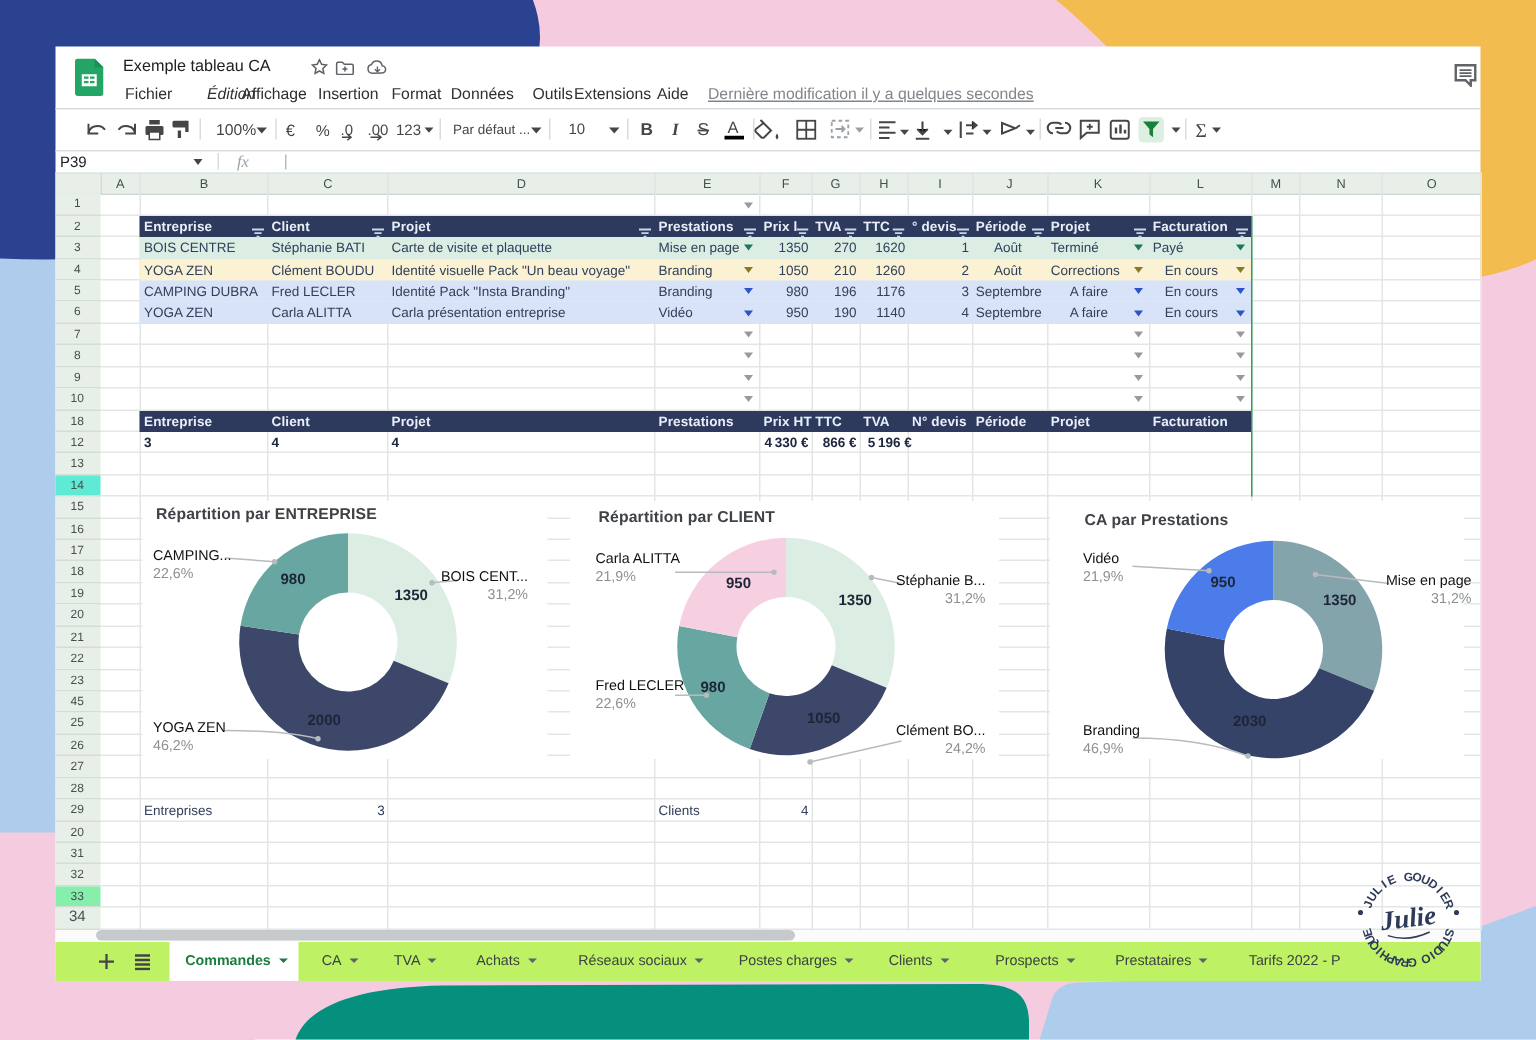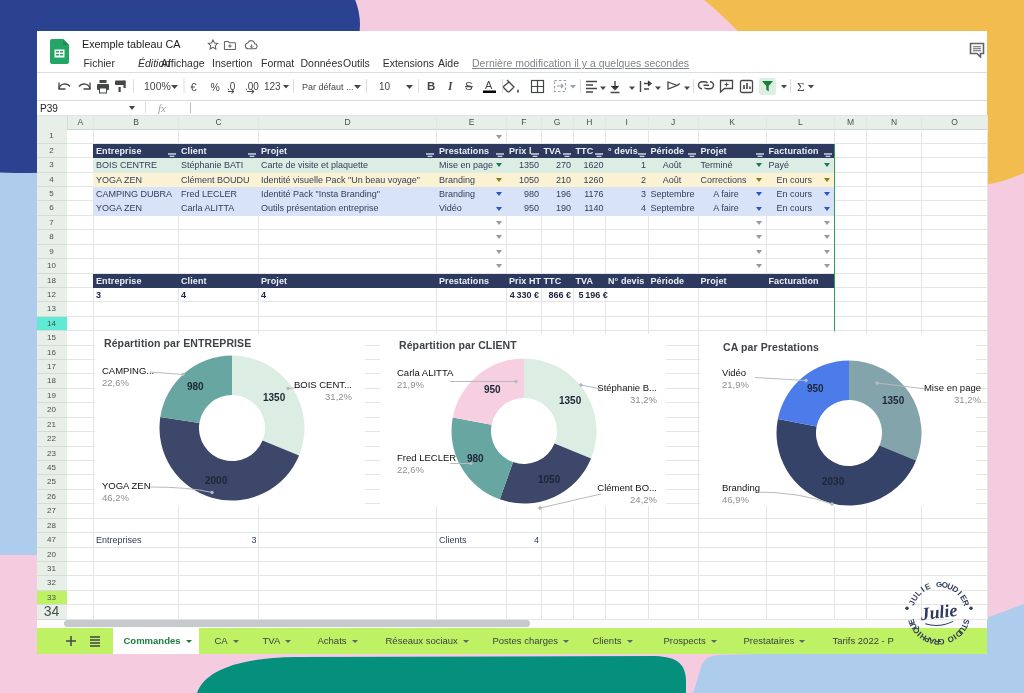--- a/index.html
+++ b/index.html
@@ -43,21 +43,21 @@
 <svg class="abs" style="left:969px;top:42px" width="17" height="16" viewBox="0 0 17 16">
 <path d="M1.5 1.5 h13 v10 h-3 v3.5 l-3.5 -3.5 h-6.5 z" fill="#fff" stroke="#606368" stroke-width="1.6"></path>
 <path d="M4 4.7 h8 M4 6.7 h8 M4 8.7 h8" stroke="#606368" stroke-width="1.1"></path>
 </svg>
 <div class="mi" style="left:83.4px;">Fichier</div>
 <div class="mi" style="left:138px;font-style:italic;">Édition</div>
 <div class="mi" style="left:161px;">Affichage</div>
 <div class="mi" style="left:212px;">Insertion</div>
 <div class="mi" style="left:261px;">Format</div>
 <div class="mi" style="left:300.5px;">Données</div>
-<div class="mi" style="left:343px;">Outils</div>
+<div class="mi" style="left:355px;">Outils</div>
 <div class="mi" style="left:382.7px;">Extensions</div>
 <div class="mi" style="left:438px;">Aide</div>
 <div class="mi" style="left:472px;color:#80868b;text-decoration:underline;">Dernière modification il y a quelques secondes</div>
 <div class="abs" style="left:36.5px;top:71.5px;width:950.5px;height:1px;background:#dadce0;"></div>
 <div class="abs" style="left:36.5px;top:99.5px;width:950.5px;height:1px;background:#dadce0;"></div>
 <svg class="abs" style="left:36.5px;top:72px" width="950" height="27" viewBox="0 0 950 27">
 <g stroke="#444746" fill="none" stroke-width="1.4">
 <path d="M22 17 a6 5.5 0 0 1 11 -2.5"></path>
         <path d="M22 10.5 v6.5 h6.5" stroke-width="1.3"></path>
 <path d="M53 17 a6 5.5 0 0 0 -11 -2.5"></path>
@@ -216,31 +216,31 @@
     <div class="abs" style="left:36.5px;top:461.0px;width:30px;height:14.42px;background:#e8efe9;border-bottom:1px solid #d3ddd4;box-sizing:border-box;font-size:8px;color:#45504a;text-align:center;line-height:13.4px;">45</div>
     <div class="abs" style="left:66.5px;top:474.4px;width:920.5px;height:1px;background:#e4e6e6;"></div>
     <div class="abs" style="left:36.5px;top:475.4px;width:30px;height:14.42px;background:#e8efe9;border-bottom:1px solid #d3ddd4;box-sizing:border-box;font-size:8px;color:#45504a;text-align:center;line-height:13.4px;">25</div>
     <div class="abs" style="left:66.5px;top:488.8px;width:920.5px;height:1px;background:#e4e6e6;"></div>
     <div class="abs" style="left:36.5px;top:489.8px;width:30px;height:14.42px;background:#e8efe9;border-bottom:1px solid #d3ddd4;box-sizing:border-box;font-size:8px;color:#45504a;text-align:center;line-height:13.4px;">26</div>
     <div class="abs" style="left:66.5px;top:503.2px;width:920.5px;height:1px;background:#e4e6e6;"></div>
     <div class="abs" style="left:36.5px;top:504.2px;width:30px;height:14.42px;background:#e8efe9;border-bottom:1px solid #d3ddd4;box-sizing:border-box;font-size:8px;color:#45504a;text-align:center;line-height:13.4px;">27</div>
     <div class="abs" style="left:66.5px;top:517.6px;width:920.5px;height:1px;background:#e4e6e6;"></div>
     <div class="abs" style="left:36.5px;top:518.6px;width:30px;height:14.42px;background:#e8efe9;border-bottom:1px solid #d3ddd4;box-sizing:border-box;font-size:8px;color:#45504a;text-align:center;line-height:13.4px;">28</div>
     <div class="abs" style="left:66.5px;top:532.1px;width:920.5px;height:1px;background:#e4e6e6;"></div>
-    <div class="abs" style="left:36.5px;top:533.1px;width:30px;height:14.42px;background:#e8efe9;border-bottom:1px solid #d3ddd4;box-sizing:border-box;font-size:8px;color:#45504a;text-align:center;line-height:13.4px;">47</div>
+    <div class="abs" style="left:36.5px;top:533.1px;width:30px;height:14.42px;background:#e8efe9;border-bottom:1px solid #d3ddd4;box-sizing:border-box;font-size:8px;color:#45504a;text-align:center;line-height:13.4px;">29</div>
     <div class="abs" style="left:66.5px;top:546.5px;width:920.5px;height:1px;background:#e4e6e6;"></div>
     <div class="abs" style="left:36.5px;top:547.5px;width:30px;height:14.42px;background:#e8efe9;border-bottom:1px solid #d3ddd4;box-sizing:border-box;font-size:8px;color:#45504a;text-align:center;line-height:13.4px;">20</div>
     <div class="abs" style="left:66.5px;top:560.9px;width:920.5px;height:1px;background:#e4e6e6;"></div>
     <div class="abs" style="left:36.5px;top:561.9px;width:30px;height:14.42px;background:#e8efe9;border-bottom:1px solid #d3ddd4;box-sizing:border-box;font-size:8px;color:#45504a;text-align:center;line-height:13.4px;">31</div>
     <div class="abs" style="left:66.5px;top:575.3px;width:920.5px;height:1px;background:#e4e6e6;"></div>
     <div class="abs" style="left:36.5px;top:576.3px;width:30px;height:14.42px;background:#e8efe9;border-bottom:1px solid #d3ddd4;box-sizing:border-box;font-size:8px;color:#45504a;text-align:center;line-height:13.4px;">32</div>
     <div class="abs" style="left:66.5px;top:589.7px;width:920.5px;height:1px;background:#e4e6e6;"></div>
-    <div class="abs" style="left:36.5px;top:590.7px;width:30px;height:14.42px;background:#bef264;border-bottom:1px solid #d3ddd4;box-sizing:border-box;font-size:8px;color:#45504a;text-align:center;line-height:13.4px;">33</div>
+    <div class="abs" style="left:36.5px;top:590.7px;width:30px;height:14.42px;background:#86efac;border-bottom:1px solid #d3ddd4;box-sizing:border-box;font-size:8px;color:#45504a;text-align:center;line-height:13.4px;">33</div>
     <div class="abs" style="left:66.5px;top:604.2px;width:920.5px;height:1px;background:#e4e6e6;"></div>
-    <div class="abs" style="left:36.5px;top:605.2px;width:30px;height:14.42px;background:#e8efe9;border-bottom:1px solid #d3ddd4;box-sizing:border-box;font-size:14px;color:#45504a;text-align:center;line-height:13.4px;">34</div>
+    <div class="abs" style="left:36.5px;top:605.2px;width:30px;height:14.42px;background:#e8efe9;border-bottom:1px solid #d3ddd4;box-sizing:border-box;font-size:10px;color:#45504a;text-align:center;line-height:13.4px;">34</div>
     <div class="abs" style="left:66.5px;top:618.6px;width:920.5px;height:1px;background:#e4e6e6;"></div>
 <div class="vline" style="left:93.0px;top:115px;height:504.6px;"></div>
     <div class="vline" style="left:178.0px;top:115px;height:504.6px;"></div>
     <div class="vline" style="left:258.0px;top:115px;height:504.6px;"></div>
     <div class="vline" style="left:436.0px;top:115px;height:504.6px;"></div>
     <div class="vline" style="left:506.0px;top:115px;height:504.6px;"></div>
     <div class="vline" style="left:540.5px;top:115px;height:504.6px;"></div>
     <div class="vline" style="left:572.5px;top:115px;height:504.6px;"></div>
     <div class="vline" style="left:605.0px;top:115px;height:504.6px;"></div>
     <div class="vline" style="left:647.5px;top:115px;height:504.6px;"></div>
@@ -348,21 +348,21 @@
     <div class="cell" style="left:575.5px;top:187.0px;width:28.0px;text-align:right;">1176</div>
     <div class="cell" style="left:608.0px;top:187.0px;width:38.0px;text-align:right;">3</div>
     <div class="cell" style="left:650.5px;top:187.0px;width:43.0px;text-align:center;">Septembre</div>
     <div class="cell" style="left:700.5px;top:187.0px;width:51.0px;text-align:center;">A faire</div>
     <div class="cell" style="left:768.5px;top:187.0px;width:51.5px;text-align:center;">En cours</div>
     <div class="dd" style="left:496.0px;top:192.2px;border-top-color:#2b55c7;"></div>
     <div class="dd" style="left:755.5px;top:192.2px;border-top-color:#2b55c7;"></div>
     <div class="dd" style="left:824.0px;top:192.2px;border-top-color:#2b55c7;"></div>
     <div class="cell" style="left:96.0px;top:201.4px;width:78.0px;">YOGA ZEN</div>
     <div class="cell" style="left:181.0px;top:201.4px;width:73.0px;">Carla ALITTA</div>
-    <div class="cell" style="left:261.0px;top:201.4px;width:171.0px;">Outils présentation entreprise</div>
+    <div class="cell" style="left:261.0px;top:201.4px;width:171.0px;">Carla présentation entreprise</div>
     <div class="cell" style="left:439.0px;top:201.4px;width:55.0px;">Vidéo</div>
     <div class="cell" style="left:509.0px;top:201.4px;width:30.0px;text-align:right;">950</div>
     <div class="cell" style="left:543.5px;top:201.4px;width:27.5px;text-align:right;">190</div>
     <div class="cell" style="left:575.5px;top:201.4px;width:28.0px;text-align:right;">1140</div>
     <div class="cell" style="left:608.0px;top:201.4px;width:38.0px;text-align:right;">4</div>
     <div class="cell" style="left:650.5px;top:201.4px;width:43.0px;text-align:center;">Septembre</div>
     <div class="cell" style="left:700.5px;top:201.4px;width:51.0px;text-align:center;">A faire</div>
     <div class="cell" style="left:768.5px;top:201.4px;width:51.5px;text-align:center;">En cours</div>
     <div class="dd" style="left:496.0px;top:206.6px;border-top-color:#2b55c7;"></div>
     <div class="dd" style="left:755.5px;top:206.6px;border-top-color:#2b55c7;"></div>

